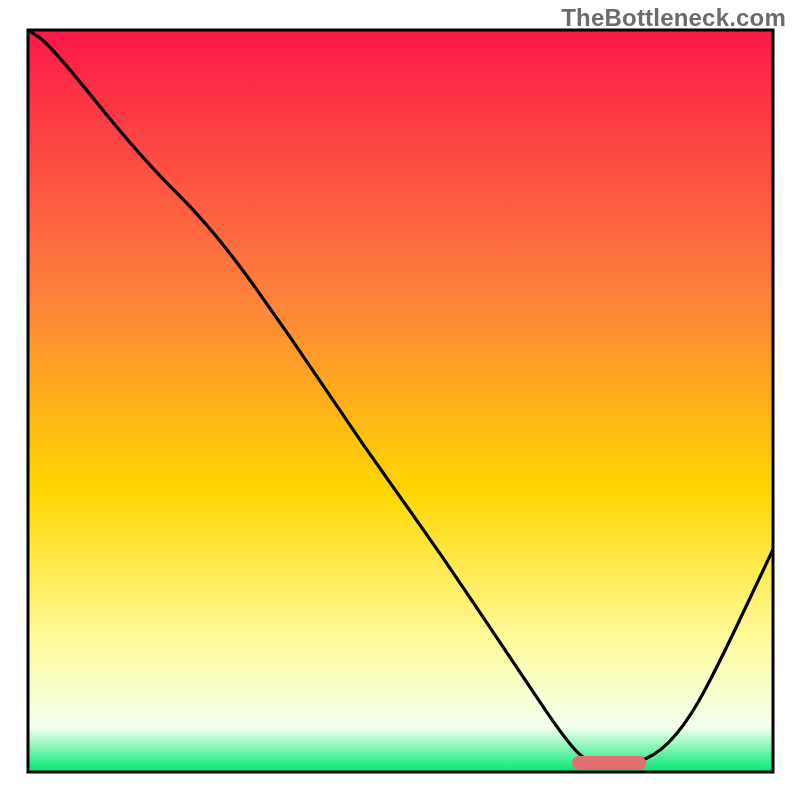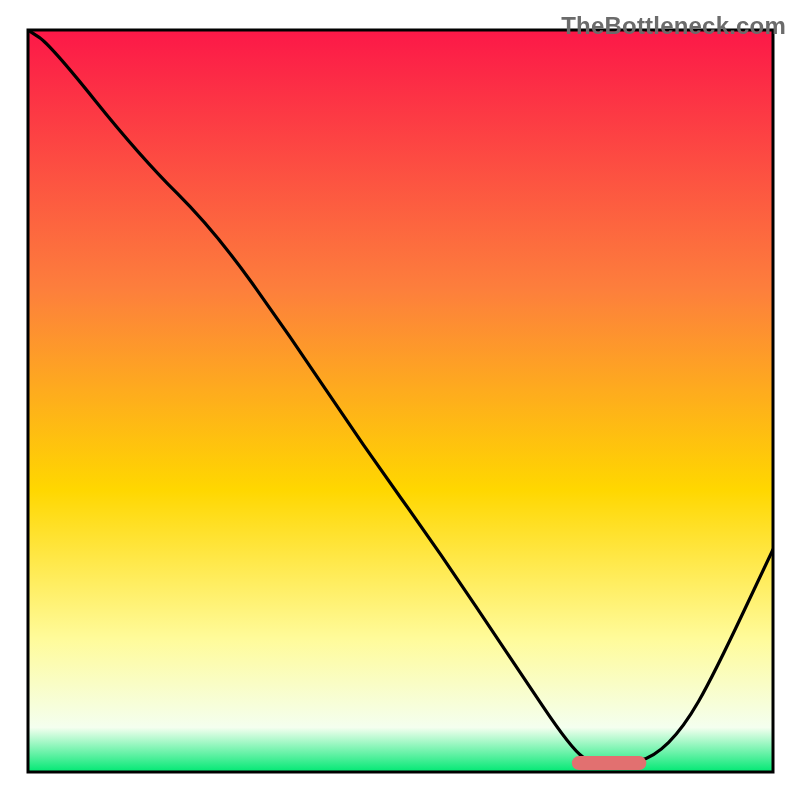--- a/index.html
+++ b/index.html
@@ -11,21 +11,21 @@
     font-family: Arial, Helvetica, sans-serif;
     overflow: hidden;
   }
   .frame {
     position: relative;
     width: 800px;
     height: 800px;
   }
   .watermark {
     position: absolute;
-    top: 12px;
+    top: 4px;
     right: 14px;
     font-size: 24px;
     font-weight: bold;
     color: #6b6b6b;
     letter-spacing: 0.2px;
     z-index: 4;
   }
   svg.plot {
     position: absolute;
     inset: 0;

